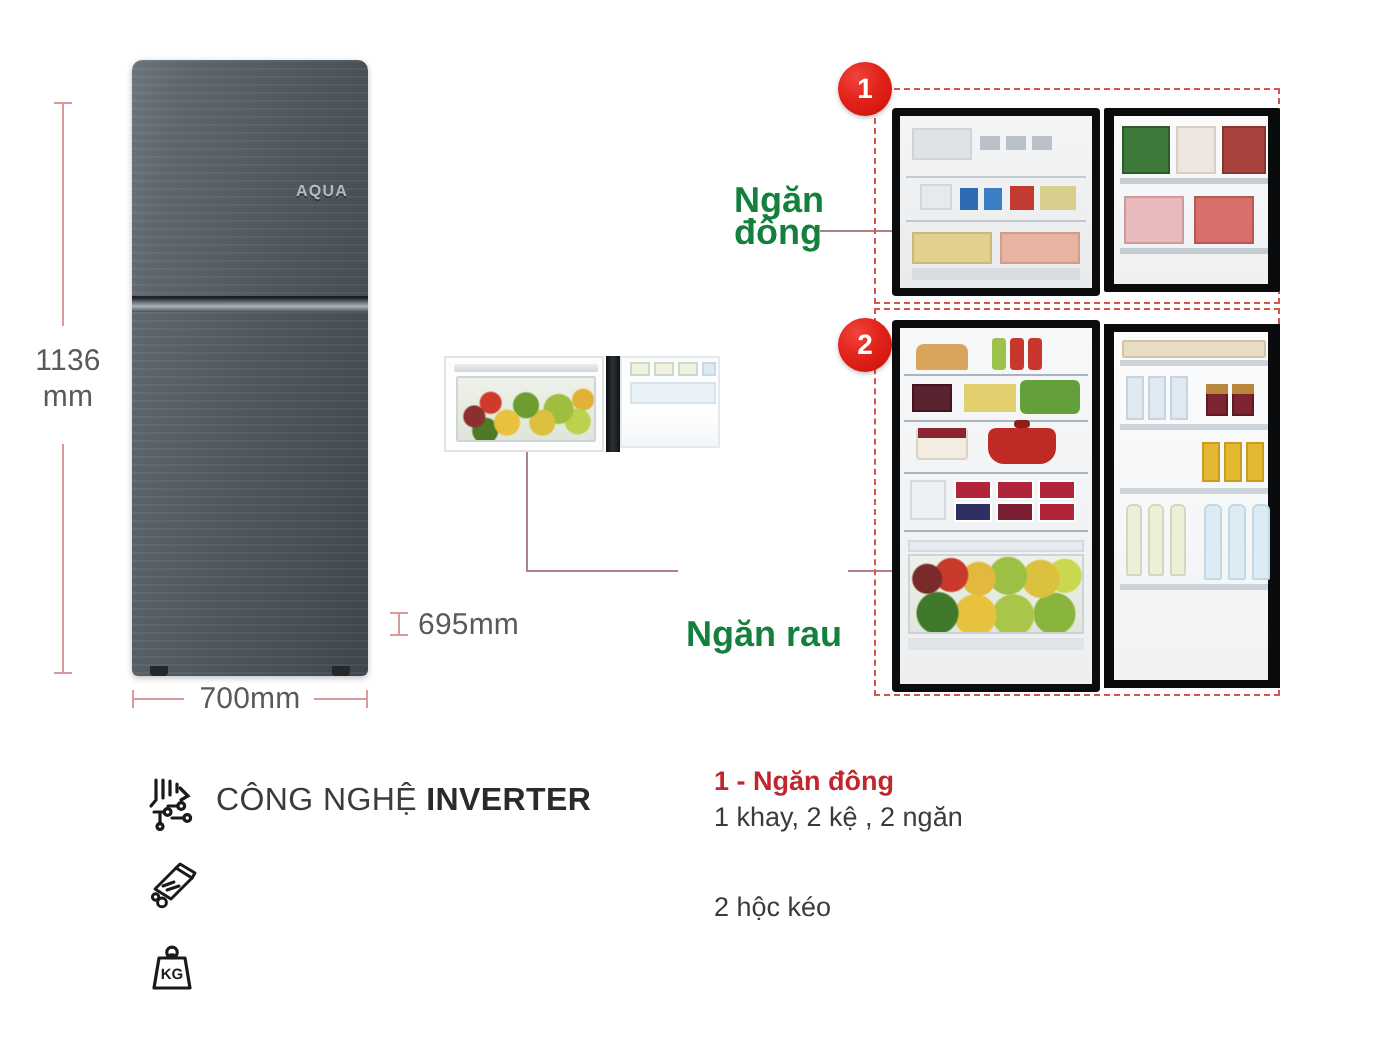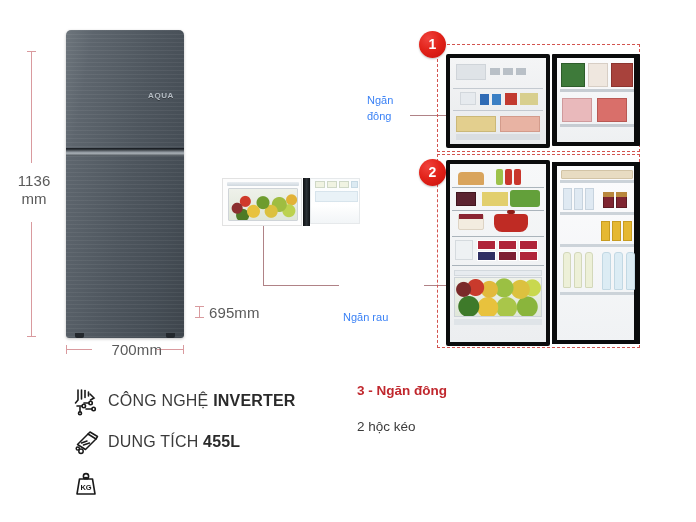--- a/index.html
+++ b/index.html
@@ -90,21 +90,21 @@
     background:linear-gradient(to bottom,#fafcfd 0%,#ffffff 60%,#f2f5f7 100%);
     border:1px solid #e6e9eb;
   }
   .dr-bin { position:absolute; top:2px; height:7px; border:1px solid #cfd8c7; background:#f0f3e2; }
 
   
   .lead { position:absolute; background:#b08286; }
   .lead-h { height:1px; }
   .lead-v { width:1px; }
   .callout-text {
-    position:absolute; font-size:11px; line-height:16px; color:#3b82f6;
+    position:absolute; font-size:18px; line-height:16px; color:#15803d;font-weight:bold;
   }
 
   
   .dashbox {
     position:absolute; border:1px dashed #d2544f;
   }
   .badge {
     position:absolute; width:27px; height:27px; border-radius:50%;
     background:radial-gradient(circle at 34% 28%, #f0433d 0%, #e2231a 45%, #c8100c 100%);
     color:#fff; font-size:14px; font-weight:700; text-align:center; line-height:27px;
@@ -190,21 +190,21 @@
     <div class="aqua-logo abs">AQUA</div>
     <div class="foot l"></div>
     <div class="foot r"></div>
   </div>
 
   <div class="abs">
     <div class="dim-line hline abs" style="left:66px; top:349px; width:26px;"></div>
     <div class="dim-line hline abs" style="left:157px; top:349px; width:27px;"></div>
     <div class="cap-v" style="left:66px; top:345px;"></div>
     <div class="cap-v" style="left:183px; top:345px;"></div>
-    <div class="dim-text" style="left:88px; top:341px; width:74px; text-align:right;">700mm</div>
+    <div class="dim-text" style="left:88px; top:341px; width:74px; text-align:center;">700mm</div>
   </div>
 
   <div class="abs">
     <div class="dim-line vline abs" style="left:199px; top:306px; height:12px;"></div>
     <div class="cap-h" style="left:195px; top:306px;"></div>
     <div class="cap-h" style="left:195px; top:317px;"></div>
     <div class="dim-text" style="left:209px; top:304px;">695mm</div>
   </div>
 
   <div class="crisper-wrap abs">
@@ -389,39 +389,37 @@
       <div class="spec-ico">
         <svg width="30" height="30" viewBox="0 0 30 30" fill="none" stroke="#1a1a1a" stroke-width="1.5" stroke-linejoin="round" stroke-linecap="round">
           <path d="M6.5 17.5 L17 7 L25 12 L14.5 22.5 Z"></path>
           <path d="M17 7 L19 5 L26.5 9.5 L25 12"></path>
           <path d="M10.5 16 L16 14"></path>
           <path d="M12.5 18 L18.5 16"></path>
           <circle cx="6.8" cy="21.5" r="1.6"></circle>
           <circle cx="10" cy="24.2" r="2.2"></circle>
         </svg>
       </div>
-      <div class="spec-label">
-        <span>DUNG TÍCH </span><b>455L</b>
-      </div>
     </div>
 
     <div class="spec-row">
       <div class="spec-ico">
         <svg width="30" height="30" viewBox="0 0 30 30" fill="none" stroke="#1a1a1a" stroke-width="1.6" stroke-linejoin="round">
           <path d="M8.5 11 L21.5 11 L24 26 L6 26 Z"></path>
           <path d="M12.8 11 A2.4 2.4 0 0 1 17.2 11" stroke-width="1.8"></path>
           <circle cx="15" cy="8.2" r="2.6"></circle>
           <text x="15" y="21.5" font-family="Liberation Sans, sans-serif" font-size="7.5" font-weight="700" fill="#1a1a1a" stroke="none" text-anchor="middle">KG</text>
         </svg>
       </div>
     </div>
 
   </div>
 
   <div class="detail-list abs">
-    <p class="detail-head">3 - Ngăn đông</p>
+    <p class="detail-head">1 - Ngăn đông</p>
+    <p class="detail-body">1 khay, 2 kệ , 2 ngăn</p>
     <p class="detail-body">
       <br>
       <span>2 hộc kéo</span>
     </p>
   </div>
 
 </div>
 
 </body></html>

